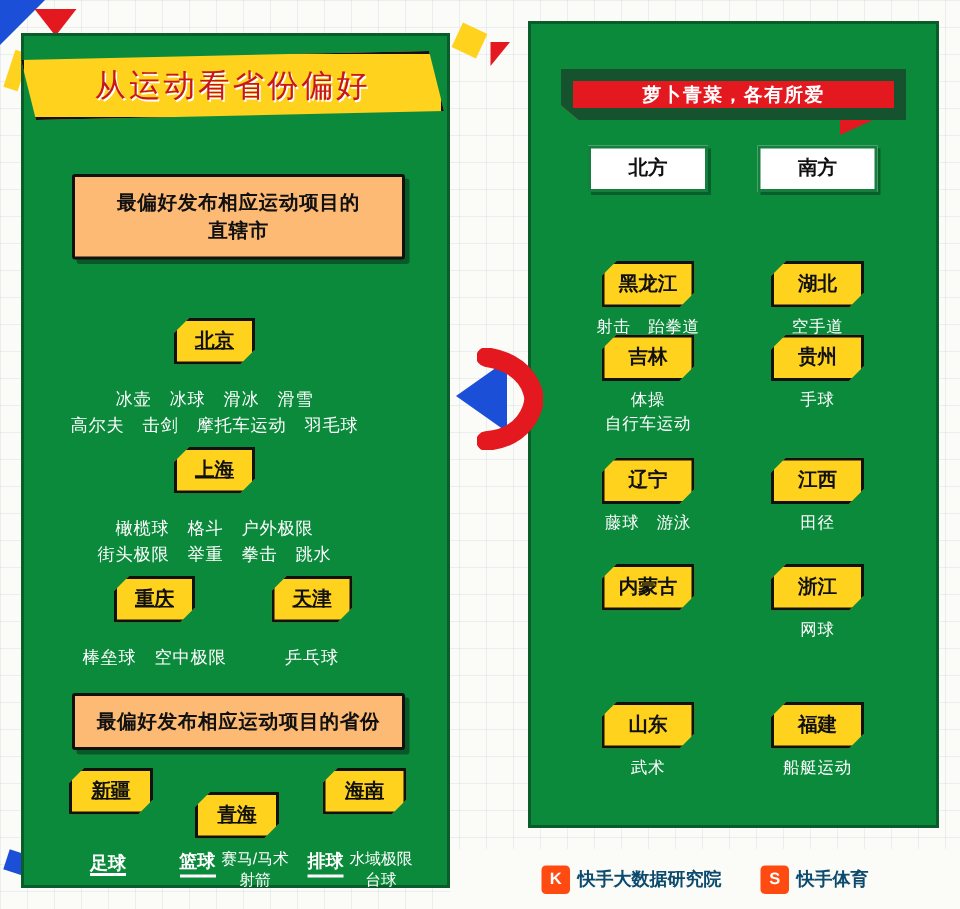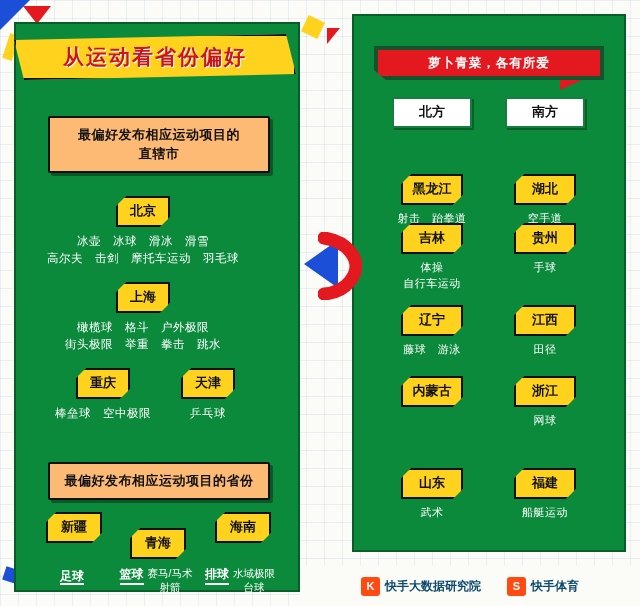--- a/index.html
+++ b/index.html
@@ -51,21 +51,21 @@
   
   .title-banner {
     position: absolute; left: 14px; top: 34px;
     width: 282px; height: 46px;
     background: #ffd21e;
     border: 2px solid #111;
     display: flex; align-items: center; justify-content: center;
     clip-path: polygon(0 6px, 272px 0, 282px 40px, 10px 46px);
   }
   .title-banner span {
-    font-size: 21px; font-weight: bold; color: #c8161d;
+    font-size: 21px; font-weight: normal; color: #c8161d;
     letter-spacing: 2px;
     text-shadow: 1px 1px 0 #fff;
   }
 
   
   .sec-head {
     position: absolute;
     left: 48px; width: 222px;
     background: #fdba74;
     border: 2px solid #111;
@@ -87,56 +87,56 @@
     border: 2px solid #111;
     color: #111;
     font-size: 13px; font-weight: bold;
     text-align: center;
     padding: 4px 0 5px;
     clip-path: polygon(10px 0, 100% 0, 100% calc(100% - 10px), calc(100% - 10px) 100%, 0 100%, 0 10px);
     box-shadow: 2px 2px 0 rgba(0,0,0,0.3);
   }
 
   .group { position: absolute; text-align: center; }
-  .group .tag { margin: 0 auto; }
+  .group .tag { margin: 16px auto; text-decoration: underline; }
   .items {
     margin-top: 6px;
     color: #fff; font-size: 11.5px; line-height: 17px;
     letter-spacing: .5px;
     white-space: pre-line;
   }
 
   
   #g-beijing { left: 43px; top: 196px; width: 200px; }
   #g-beijing .tag { width: 54px; }
   #g-shanghai { left: 43px; top: 282px; width: 200px; }
   #g-shanghai .tag { width: 54px; }
   #g-chongqing { left: 50px; top: 368px; width: 106px; }
   #g-chongqing .tag { width: 54px; }
   #g-tianjin { left: 160px; top: 368px; width: 96px; }
   #g-tianjin .tag { width: 54px; }
 
   
-  .prov { position: absolute; text-align: center; }
+  .prov { position: absolute; text-align: center; text-decoration: underline; }
   .prov .tag { width: 56px; }
   .prov-row { position: absolute; left: 30px; top: 512px; width: 258px; }
   #p-xinjiang { left: 16px; top: 0; }
   #p-qinghai  { left: 100px; top: 16px; }
   #p-hainan   { left: 185px; top: 0; }
   .prov-bottom { position: absolute; left: 30px; top: 566px; width: 262px;
     display: flex; justify-content: flex-start; align-items: flex-start; }
   .pb-col { text-align: center; width: 84px; }
   .pb-col .plabel { color:#fff; font-size: 12px; font-weight: bold; border-bottom: 2px solid #fff; }
   .pb-col .psub { color:#fff; font-size: 10.5px; line-height: 14px; white-space: pre-line; }
   .pb-inline { display: flex; gap: 4px; justify-content: center; align-items: flex-start; }
 
   
   .ribbon {
     position: absolute; left: 374px; top: 46px; width: 230px; height: 34px;
-    background: #e4181f; border: 4px solid #14532d;
+    background: #e4181f; border: 8px solid #14532d;
     display: flex; align-items: center; justify-content: center;
     clip-path: polygon(0 0, 100% 0, 100% 100%, 12px 100%, 0 calc(100% - 10px));
   }
   .ribbon span { color: #fff; font-size: 12.5px; font-weight: bold; letter-spacing: 1px; }
   .ribbon-tail {
     position: absolute; left: 560px; top: 80px; width: 0; height: 0;
     border-left: 22px solid #e4181f; border-bottom: 10px solid transparent;
   }
 
   .colhead {

